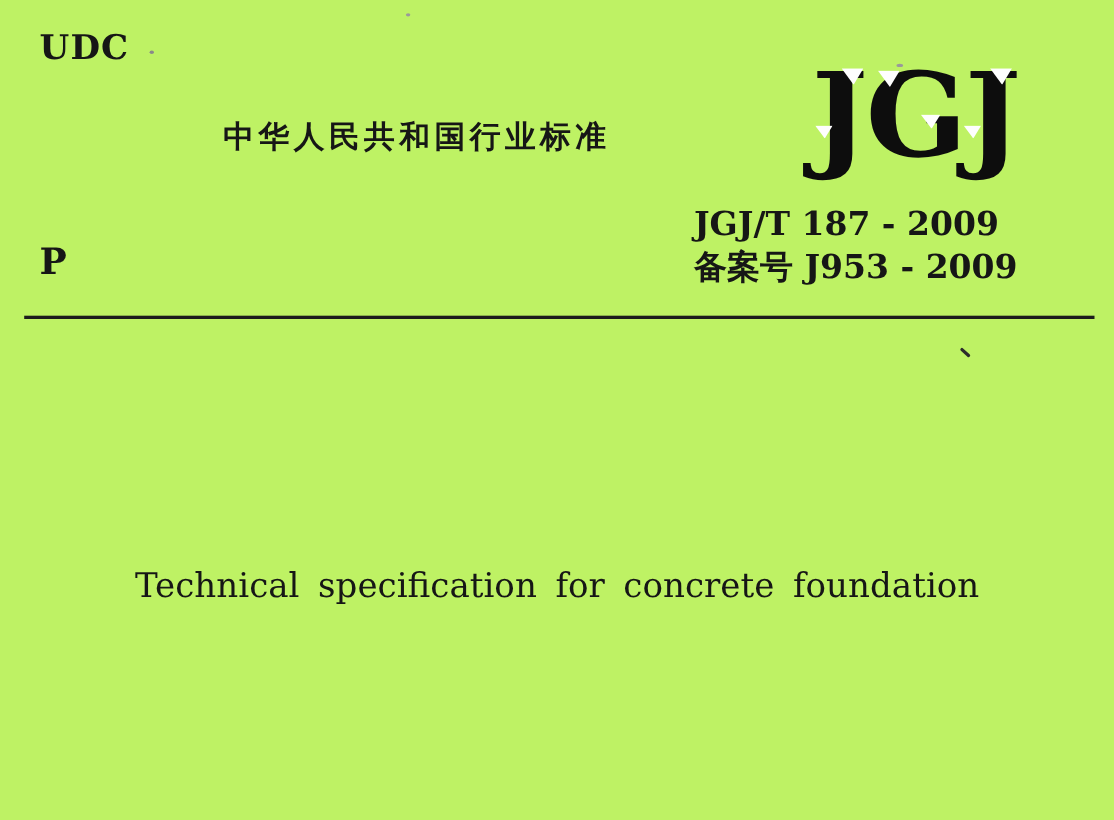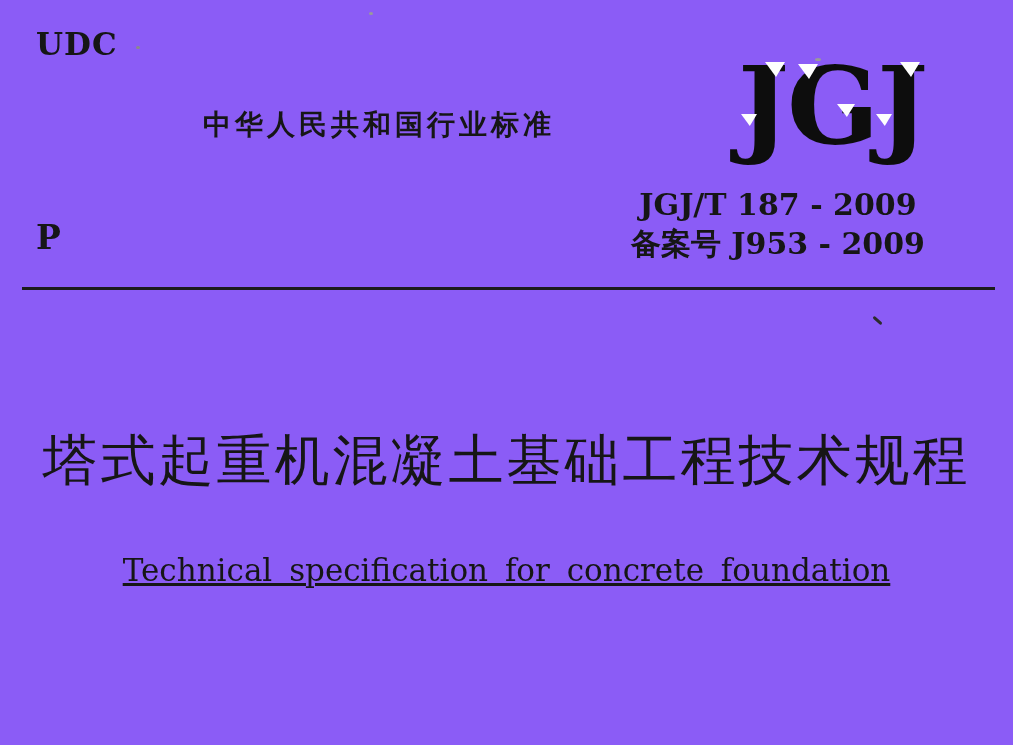--- a/index.html
+++ b/index.html
@@ -4,21 +4,21 @@
 <style>
   html, body {
     margin: 0;
     padding: 0;
     background: #ffffff;
   }
   .page {
     position: relative;
     width: 1013px;
     height: 745px;
-    background: #8b5cf6;
+    background: #bef264;
     color: #161616;
     overflow: hidden;
     font-family: "Liberation Serif", serif;
   }
   .udc-label {
     position: absolute;
     left: 36px;
     top: 26px;
     font-family: "DejaVu Serif", serif;
     font-weight: bold;
@@ -65,21 +65,21 @@
   .bevel.b1 { left: 27px;  top: 10px; }
   .bevel.b2 { left: 60px;  top: 12px; }
   .bevel.b3 { left: 99px;  top: 52px; width: 18px; height: 13px; }
   .bevel.b4 { left: 162px; top: 10px; }
   .bevel.b5 { left: 3px;   top: 62px; width: 16px; height: 12px; }
   .bevel.b6 { left: 138px; top: 62px; width: 16px; height: 12px; }
   .standard-numbers {
     position: absolute;
     right: 88px;
     top: 185px;
-    text-align: center;
+    text-align: left;
     font-family: "DejaVu Serif", serif;
     font-weight: bold;
     font-size: 30px;
     line-height: 39px;
     white-space: nowrap;
   }
   .classification-label {
     position: absolute;
     left: 36px;
     top: 218px;
@@ -113,21 +113,21 @@
   .title-en {
     position: absolute;
     left: 0;
     width: 100%;
     text-align: center;
     font-family: "DejaVu Serif", serif;
     font-size: 31px;
     word-spacing: 7px;
     white-space: nowrap;
   }
-  .title-en.line1 { top: 552px; text-decoration: underline; }
+  .title-en.line1 { top: 515px; }
   .title-en.line2 { top: 571px; }
   .speck {
     position: absolute;
     background: #8a8a8a;
     border-radius: 50%;
   }
   .speck.s1 { left: 136px; top: 46px; width: 4px; height: 3px; }
   .speck.s2 { left: 369px; top: 12px; width: 4px; height: 3px; background: #9a9a9a; }
   .speck.s3 { left: 815px; top: 58px; width: 6px; height: 3px; background: #9a9a9a; }
   .stray-mark {
@@ -168,18 +168,17 @@
     <div>JGJ/T 187 - 2009</div>
     <div>备案号 J953 - 2009</div>
   </div>
 
   <div class="classification-label">P</div>
 
   <hr class="rule">
 
   <div class="stray-mark"></div>
 
-  <h1 class="title-cn">塔式起重机混凝土基础工程技术规程</h1>
 
   <div class="title-en line1">Technical specification for concrete foundation</div>
 
 
 </div>
 
 </body></html>

